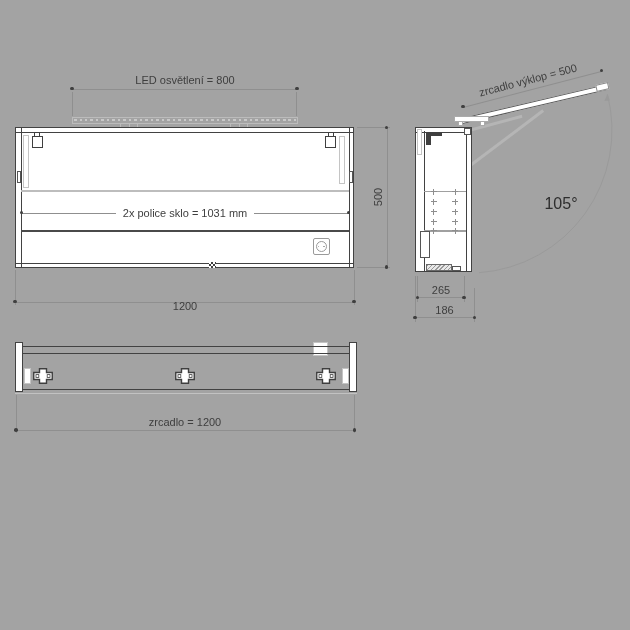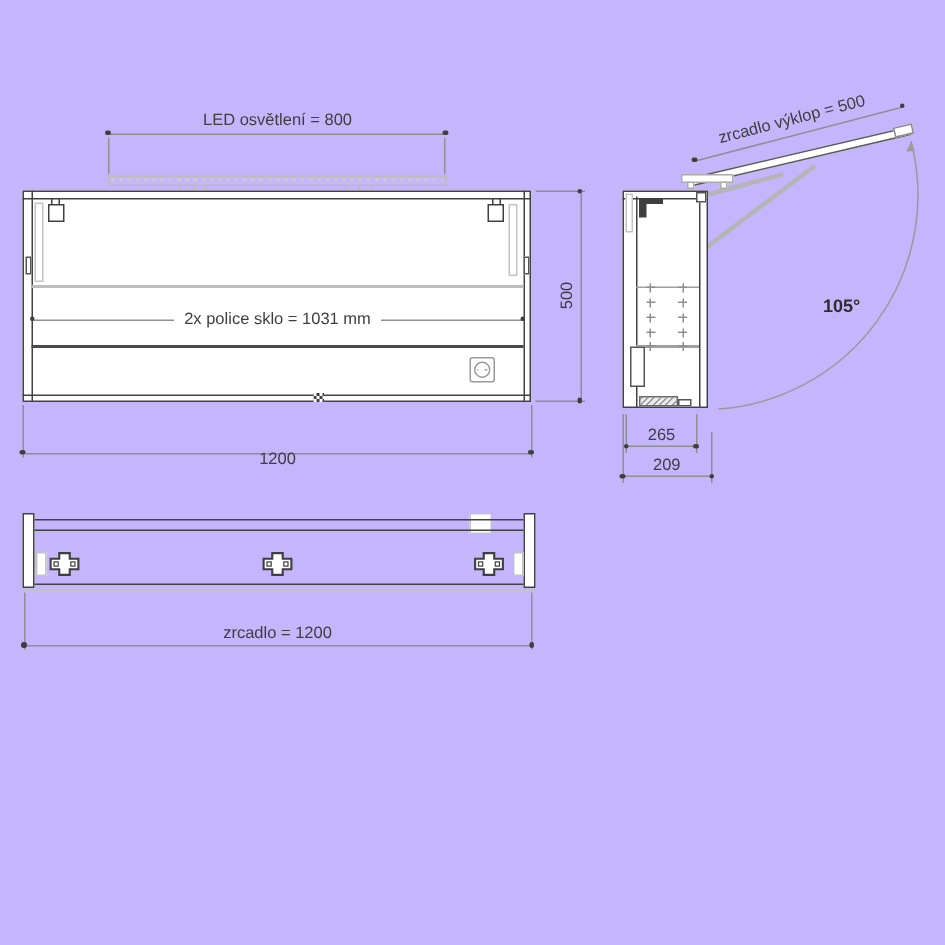--- a/index.html
+++ b/index.html
@@ -1,16 +1,16 @@
 <!DOCTYPE html>
 <html><head>
 <meta charset="utf-8">
 <style>
   html,body{margin:0;padding:0;background:#fff;}
-  .canvas{position:relative;width:630px;height:630px;background:#c4b5fd;overflow:hidden;
+  .canvas{position:relative;width:630px;height:630px;background:#a3a3a3;overflow:hidden;
           font-family:"Liberation Sans","DejaVu Sans",sans-serif;color:#3e3e3e;}
   .abs{position:absolute;}
   .ln{position:absolute;background:#424242;}
   .dimln{position:absolute;background:#8f8f8f;}
   .box{position:absolute;border:1.3px solid #424242;background:#fff;box-sizing:border-box;}
   .thinbox{position:absolute;border:1px solid #555;background:#fff;box-sizing:border-box;}
   .graybox{position:absolute;border:1px solid #c4c4c4;background:#fff;box-sizing:border-box;}
   .dot{position:absolute;width:3.6px;height:3.6px;border-radius:50%;background:#3f3f3f;}
   .dim-text{position:absolute;font-size:11px;white-space:nowrap;transform:translate(-50%,-50%);color:#3e3e3e;}
   .clip-main{position:absolute;border:1.2px solid #3f3f3f;background:#fff;box-sizing:border-box;}
@@ -133,34 +133,34 @@
     <div class="pin" style="left:452.3px;top:227.7px;"></div>
 
     <div class="thinbox" style="left:419.5px;top:230.5px;width:10px;height:27px;"></div>
     <div class="hatch" style="left:425.5px;top:263.5px;width:26px;height:7px;"></div>
     <div class="thinbox" style="left:451.5px;top:266px;width:9px;height:5px;"></div>
 
     <svg width="630" height="630" viewBox="0 0 630 630" style="left:0;top:0;">
       <path d="M 607.4 94.2 A 143 143 0 0 1 479 272.7" fill="none" stroke="#9a9a9a" stroke-width="1"></path>
       <polygon points="607.4,94.2 604.3,101 609.9,100.6" fill="#9a9a9a"></polygon>
     </svg>
-    <div class="dim-text" style="left:561px;top:204px;font-weight:bold;font-size:12px;color:#2e2e2e;text-align:center;">105°</div>
+    <div class="dim-text" style="left:561px;top:204px;font-weight:normal;font-size:16px;color:#2e2e2e;text-align:center;">105°</div>
 
     <div class="dimln" style="left:417.3px;top:276px;width:1px;height:26px;"></div>
     <div class="dimln" style="left:463.9px;top:276px;width:1px;height:26px;"></div>
     <div class="dimln" style="left:417.5px;top:297.3px;width:47px;height:1px;"></div>
     <div class="dot" style="left:415.8px;top:295.6px;"></div>
     <div class="dot" style="left:462.4px;top:295.6px;"></div>
     <div class="dim-text" style="left:441px;top:290px;">265</div>
     <div class="dimln" style="left:414.8px;top:276px;width:1px;height:46px;"></div>
     <div class="dimln" style="left:474px;top:288px;width:1px;height:34px;"></div>
     <div class="dimln" style="left:415px;top:317.3px;width:59.5px;height:1px;"></div>
     <div class="dot" style="left:413.3px;top:315.6px;"></div>
     <div class="dot" style="left:472.6px;top:315.6px;"></div>
-    <div class="dim-text" style="left:444.5px;top:310px;">209</div>
+    <div class="dim-text" style="left:444.5px;top:310px;">186</div>
   </div>
 
   <div>
     <div class="graybox" style="left:313px;top:341.5px;width:15px;height:14.5px;"></div>
     <div class="box" style="left:15px;top:341.5px;width:7.5px;height:50px;"></div>
     <div class="box" style="left:349px;top:341.5px;width:7.5px;height:50px;"></div>
     <div class="ln" style="left:22.5px;top:345.8px;width:326.5px;height:1.2px;"></div>
     <div class="ln" style="left:22.5px;top:352.6px;width:326.5px;height:1.2px;"></div>
     <div class="ln" style="left:22.5px;top:389px;width:326.5px;height:1.2px;"></div>
     <div class="abs" style="left:15px;top:392.5px;width:341.5px;height:1.8px;background:#c2c2c2;"></div>

